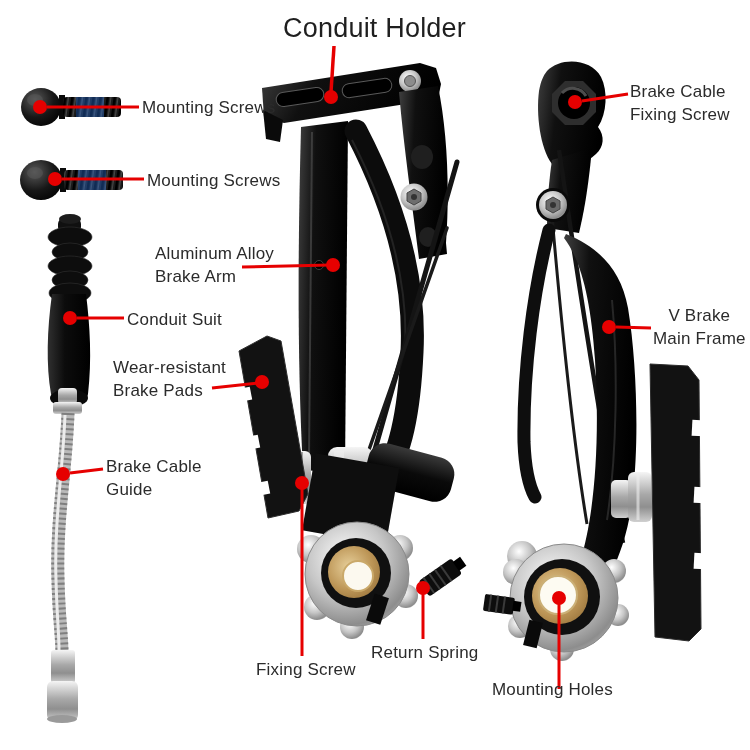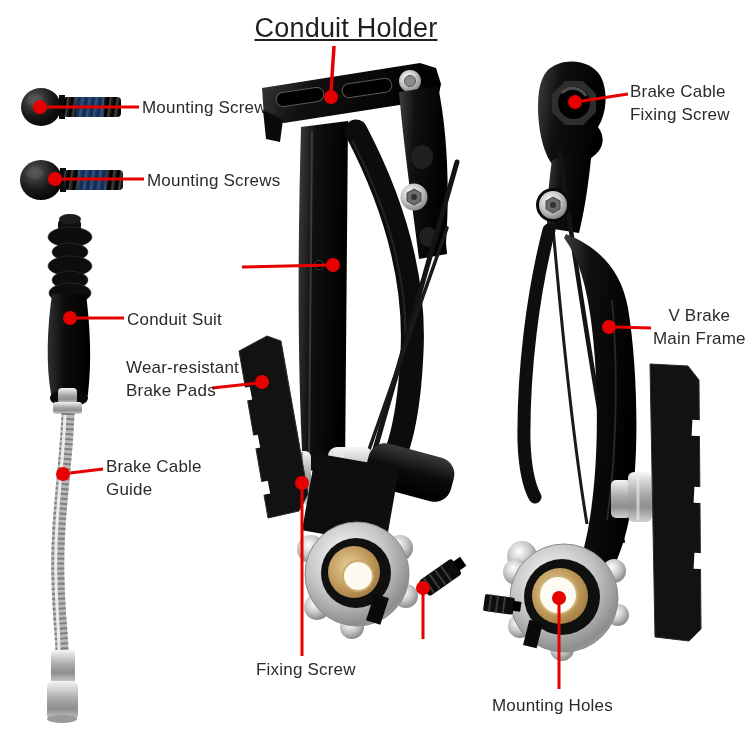--- a/index.html
+++ b/index.html
@@ -7,32 +7,32 @@
     position:relative;width:750px;height:750px;background:#ffffff;
     font-family:"Liberation Sans",sans-serif;overflow:hidden;
   }
   .stage svg{position:absolute;left:0;top:0;}
   .callout{
     position:absolute;color:#2b2b2b;font-size:17px;line-height:23px;
     white-space:pre-line;letter-spacing:0.2px;
   }
   .figure-title{
     position:absolute;color:#1f1f1f;font-size:27px;line-height:32px;
-    width:240px;text-align:center;letter-spacing:0.2px;text-decoration:underline;
+    width:240px;text-align:right;letter-spacing:0.2px;
   }
   #lbl-title{left:226px;top:12px;}
   #lbl-ms1{left:142px;top:96px;}
   #lbl-ms2{left:147px;top:169px;}
   #lbl-alloy{left:155px;top:242px;}
   #lbl-silicone{left:127px;top:308px;}
-  #lbl-pads{left:126px;top:356px;}
+  #lbl-pads{left:113px;top:356px;}
   #lbl-guide{left:106px;top:455px;}
   #lbl-fixing{left:256px;top:658px;}
   #lbl-return{left:371px;top:641px;}
-  #lbl-mholes{left:492px;top:694px;}
+  #lbl-mholes{left:492px;top:678px;}
   #lbl-bcfs{left:630px;top:80px;}
   #lbl-vbmf{left:653px;top:304px;text-align:center;}
 </style>
 </head>
 <body>
 
 <div class="stage">
 
 <svg width="750" height="750" viewBox="0 0 750 750">
   <defs>
@@ -267,25 +267,28 @@
     <circle cx="575" cy="102" r="7" fill="#e60000"></circle>
 
     <line x1="616" y1="327" x2="651" y2="328" stroke="#e60000" stroke-width="3"></line>
     <circle cx="609" cy="327" r="7" fill="#e60000"></circle>
   </g>
 </svg>
 
   <div id="lbl-title" class="figure-title">Conduit Holder</div>
   <div id="lbl-ms1" class="callout">Mounting Screws</div>
   <div id="lbl-ms2" class="callout">Mounting Screws</div>
+  <div id="lbl-alloy" class="callout">Aluminum Alloy
+Brake Arm</div>
   <div id="lbl-silicone" class="callout">Conduit Suit</div>
   <div id="lbl-pads" class="callout">Wear-resistant
 Brake Pads</div>
   <div id="lbl-guide" class="callout">Brake Cable
 Guide</div>
   <div id="lbl-fixing" class="callout">Fixing Screw</div>
+  <div id="lbl-return" class="callout">Return Spring</div>
   <div id="lbl-mholes" class="callout">Mounting Holes</div>
   <div id="lbl-bcfs" class="callout">Brake Cable
 Fixing Screw</div>
   <div id="lbl-vbmf" class="callout">V Brake
 Main Frame</div>
 
 </div>
 
 </body></html>

